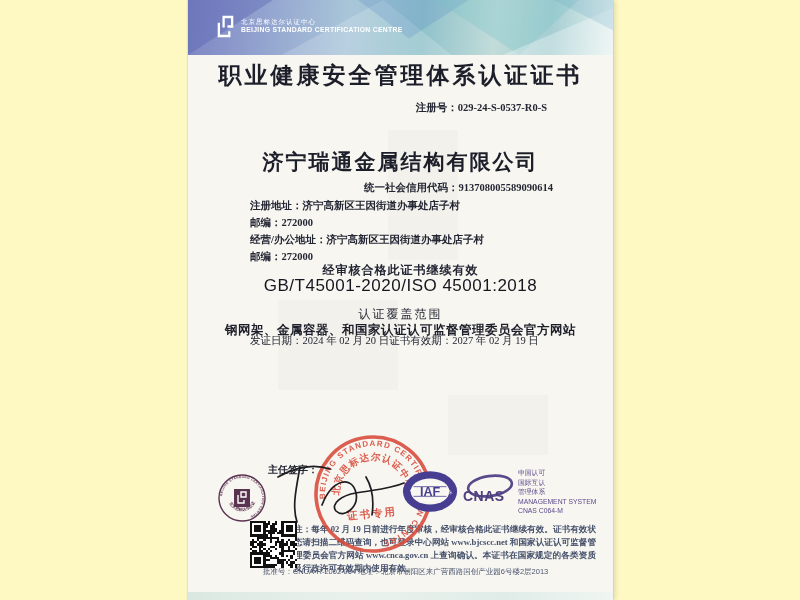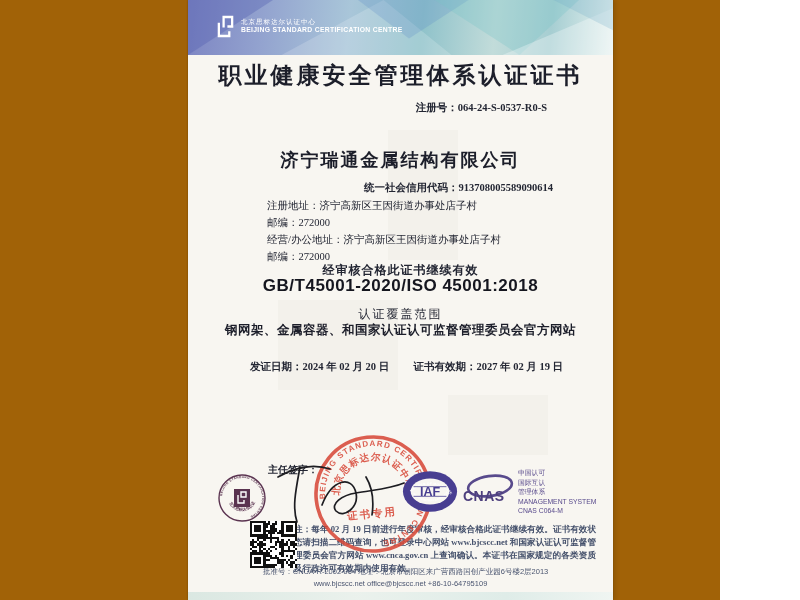--- a/index.html
+++ b/index.html
@@ -1,18 +1,18 @@
 <!DOCTYPE html>
 <html><head>
 <meta charset="utf-8">
 <style>
   * { margin:0; padding:0; box-sizing:border-box; }
   html,body { width:800px; height:600px; background:#ffffff; overflow:hidden;
     font-family:"Liberation Serif","DejaVu Serif",serif; }
-  .page { position:relative; width:720px; height:600px; background:#a16207; }
+  .page { position:relative; width:800px; height:600px; background:#fef9c3; }
 
   .cert { position:absolute; left:188px; top:0; width:425px; height:600px;
     background:#f8f6f1;
     box-shadow:0 0 0 1px rgba(0,0,0,0.05), 3px 0 4px rgba(0,0,0,0.10), -1px 0 2px rgba(0,0,0,0.05); }
 
   
   .band { position:absolute; left:0; top:0; width:100%; height:55px; overflow:hidden;
     background:linear-gradient(96deg,#7d85c3 0%,#93a3cf 18%,#a9c6d9 38%,#8fc2ca 55%,#c2dcda 72%,#a6ced2 85%,#e9f3f1 100%); }
   .facet { position:absolute; inset:0; }
   .f1 { clip-path:polygon(0 0,20% 0,0 100%); background:rgba(80,92,175,0.35); }
@@ -28,35 +28,35 @@
   .brand-cn { font-size:6.5px; letter-spacing:1px; }
   .brand-en { font-size:6.8px; font-weight:bold; letter-spacing:0.3px; }
 
   
   .title { position:absolute; left:0; top:60px; width:100%; text-align:center;
     font-size:23px; font-weight:bold; color:#1c1e2a; letter-spacing:3px; }
   .regline { position:absolute; right:66px; top:101px; font-size:10.5px; font-weight:bold; color:#232633; }
   .certify { position:absolute; left:0; top:132px; width:100%; text-align:center;
     font-size:13px; font-weight:bold; letter-spacing:7px; color:#232633; }
   .company { position:absolute; left:0; top:148px; width:100%; text-align:center;
-    font-size:18px; font-weight:bold; letter-spacing:2px; color:#1c1e2a; }
+    font-size:21px; font-weight:bold; letter-spacing:2px; color:#1c1e2a; }
   .credit { position:absolute; right:60px; top:181px; font-size:10.5px; font-weight:bold; color:#232633; }
-  .addr { position:absolute; left:62px; top:197px; font-size:10.5px; font-weight:normal;
-    color:#232633; line-height:17px;margin-left:17px; }
+  .addr { position:absolute; left:62px; top:197px; font-size:10.5px; font-weight:bold;
+    color:#232633; line-height:17px; }
   .conformity { position:absolute; left:0; top:262px; width:100%; text-align:center;
     font-size:12px; font-weight:bold; letter-spacing:1px; color:#232633; }
   .standard { position:absolute; left:0; top:276px; width:100%; text-align:center;
-    font-family:"Liberation Sans","DejaVu Sans",sans-serif; font-size:17px; font-weight:bold;
+    font-family:"Liberation Sans","DejaVu Sans",sans-serif; font-size:17px; font-weight:normal;
     letter-spacing:0.5px; color:#15161f; }
   .scope-label { position:absolute; left:0; top:306px; width:100%; text-align:center;
     font-size:12px; font-weight:normal; letter-spacing:2px; color:#232633; }
   .scope { position:absolute; left:0; top:322px; width:100%; text-align:center;
     font-size:12.5px; font-weight:bold; letter-spacing:0.5px; color:#1c1e2a; }
-  .dates { position:absolute; left:62px; right:50px; top:360px; display:flex;
-    justify-content:space-between; font-size:10.5px; font-weight:bold; color:#232633; }
+  .dates { position:absolute; left:62px; right:50px; top:334px; display:flex;
+    justify-content:flex-start; font-size:10.5px; font-weight:normal; color:#232633; }
 
   
   .sig-label { position:absolute; left:80px; top:463px; font-size:10px; font-weight:bold; color:#232633; z-index:5; }
   .seal-round { position:absolute; left:29px; top:473px; width:50px; height:50px; z-index:3; }
   .stamp { position:absolute; left:124px; top:433px; width:122px; height:122px; opacity:0.88;
     transform:rotate(-6deg); z-index:2; }
   .signature { position:absolute; left:82px; top:447px; width:140px; height:88px; z-index:6; }
   .iaf { position:absolute; left:213px; top:468px; width:58px; height:47px; z-index:3; }
   .cnas-logo { position:absolute; left:274px; top:474px; width:52px; height:32px; z-index:3; }
   .cnas-text { position:absolute; left:330px; top:468px; font-family:"Liberation Sans",sans-serif;
@@ -103,21 +103,21 @@
         </svg>
         <div class="brand-text">
           <div class="brand-cn">北京思标达尔认证中心</div>
           <div class="brand-en">BEIJING STANDARD CERTIFICATION CENTRE</div>
         </div>
       </div>
     </div>
 
     <div class="title">职业健康安全管理体系认证证书</div>
     <div class="regline">
-      <span>注册号：</span><span>064-24-S-0537-R0-S</span>
+      <span>注册号：</span><span>029-24-S-0537-R0-S</span>
     </div>
     <div class="company">济宁瑞通金属结构有限公司</div>
     <div class="credit">
       <span>统一社会信用代码：</span><span>913708005589090614</span>
     </div>
 
     <div class="addr">
       <div><span>注册地址：</span><span>济宁高新区王因街道办事处店子村</span></div>
       <div><span>邮编：</span><span>272000</span></div>
       <div><span>经营/办公地址：</span><span>济宁高新区王因街道办事处店子村</span></div>
@@ -371,16 +371,15 @@
           <rect x="18" y="40" width="2" height="2"></rect>
           <rect x="20" y="40" width="2" height="2"></rect>
           <rect x="28" y="40" width="2" height="2"></rect>
           <rect x="36" y="40" width="2" height="2"></rect>
           <rect x="40" y="40" width="2" height="2"></rect>
         </g>
     </svg>
 
     <div class="note">注：每年 02 月 19 日前进行年度审核，经审核合格此证书继续有效。证书有效状态请扫描二维码查询，也可登录中心网站 www.bjcscc.net 和国家认证认可监督管理委员会官方网站 www.cnca.gov.cn 上查询确认。本证书在国家规定的各类资质及行政许可有效期内使用有效。</div>
     <div class="approval">批准号：CNCA-R-2002-064  地址：北京市朝阳区来广营西路国创产业园6号楼2层2013</div>
-    <div class="contacts">www.bjcscc.net  office@bjcscc.net  +86-10-64795109</div>
     <div class="bottom-strip"></div>
   </div>
 </div>
 
 </body></html>

